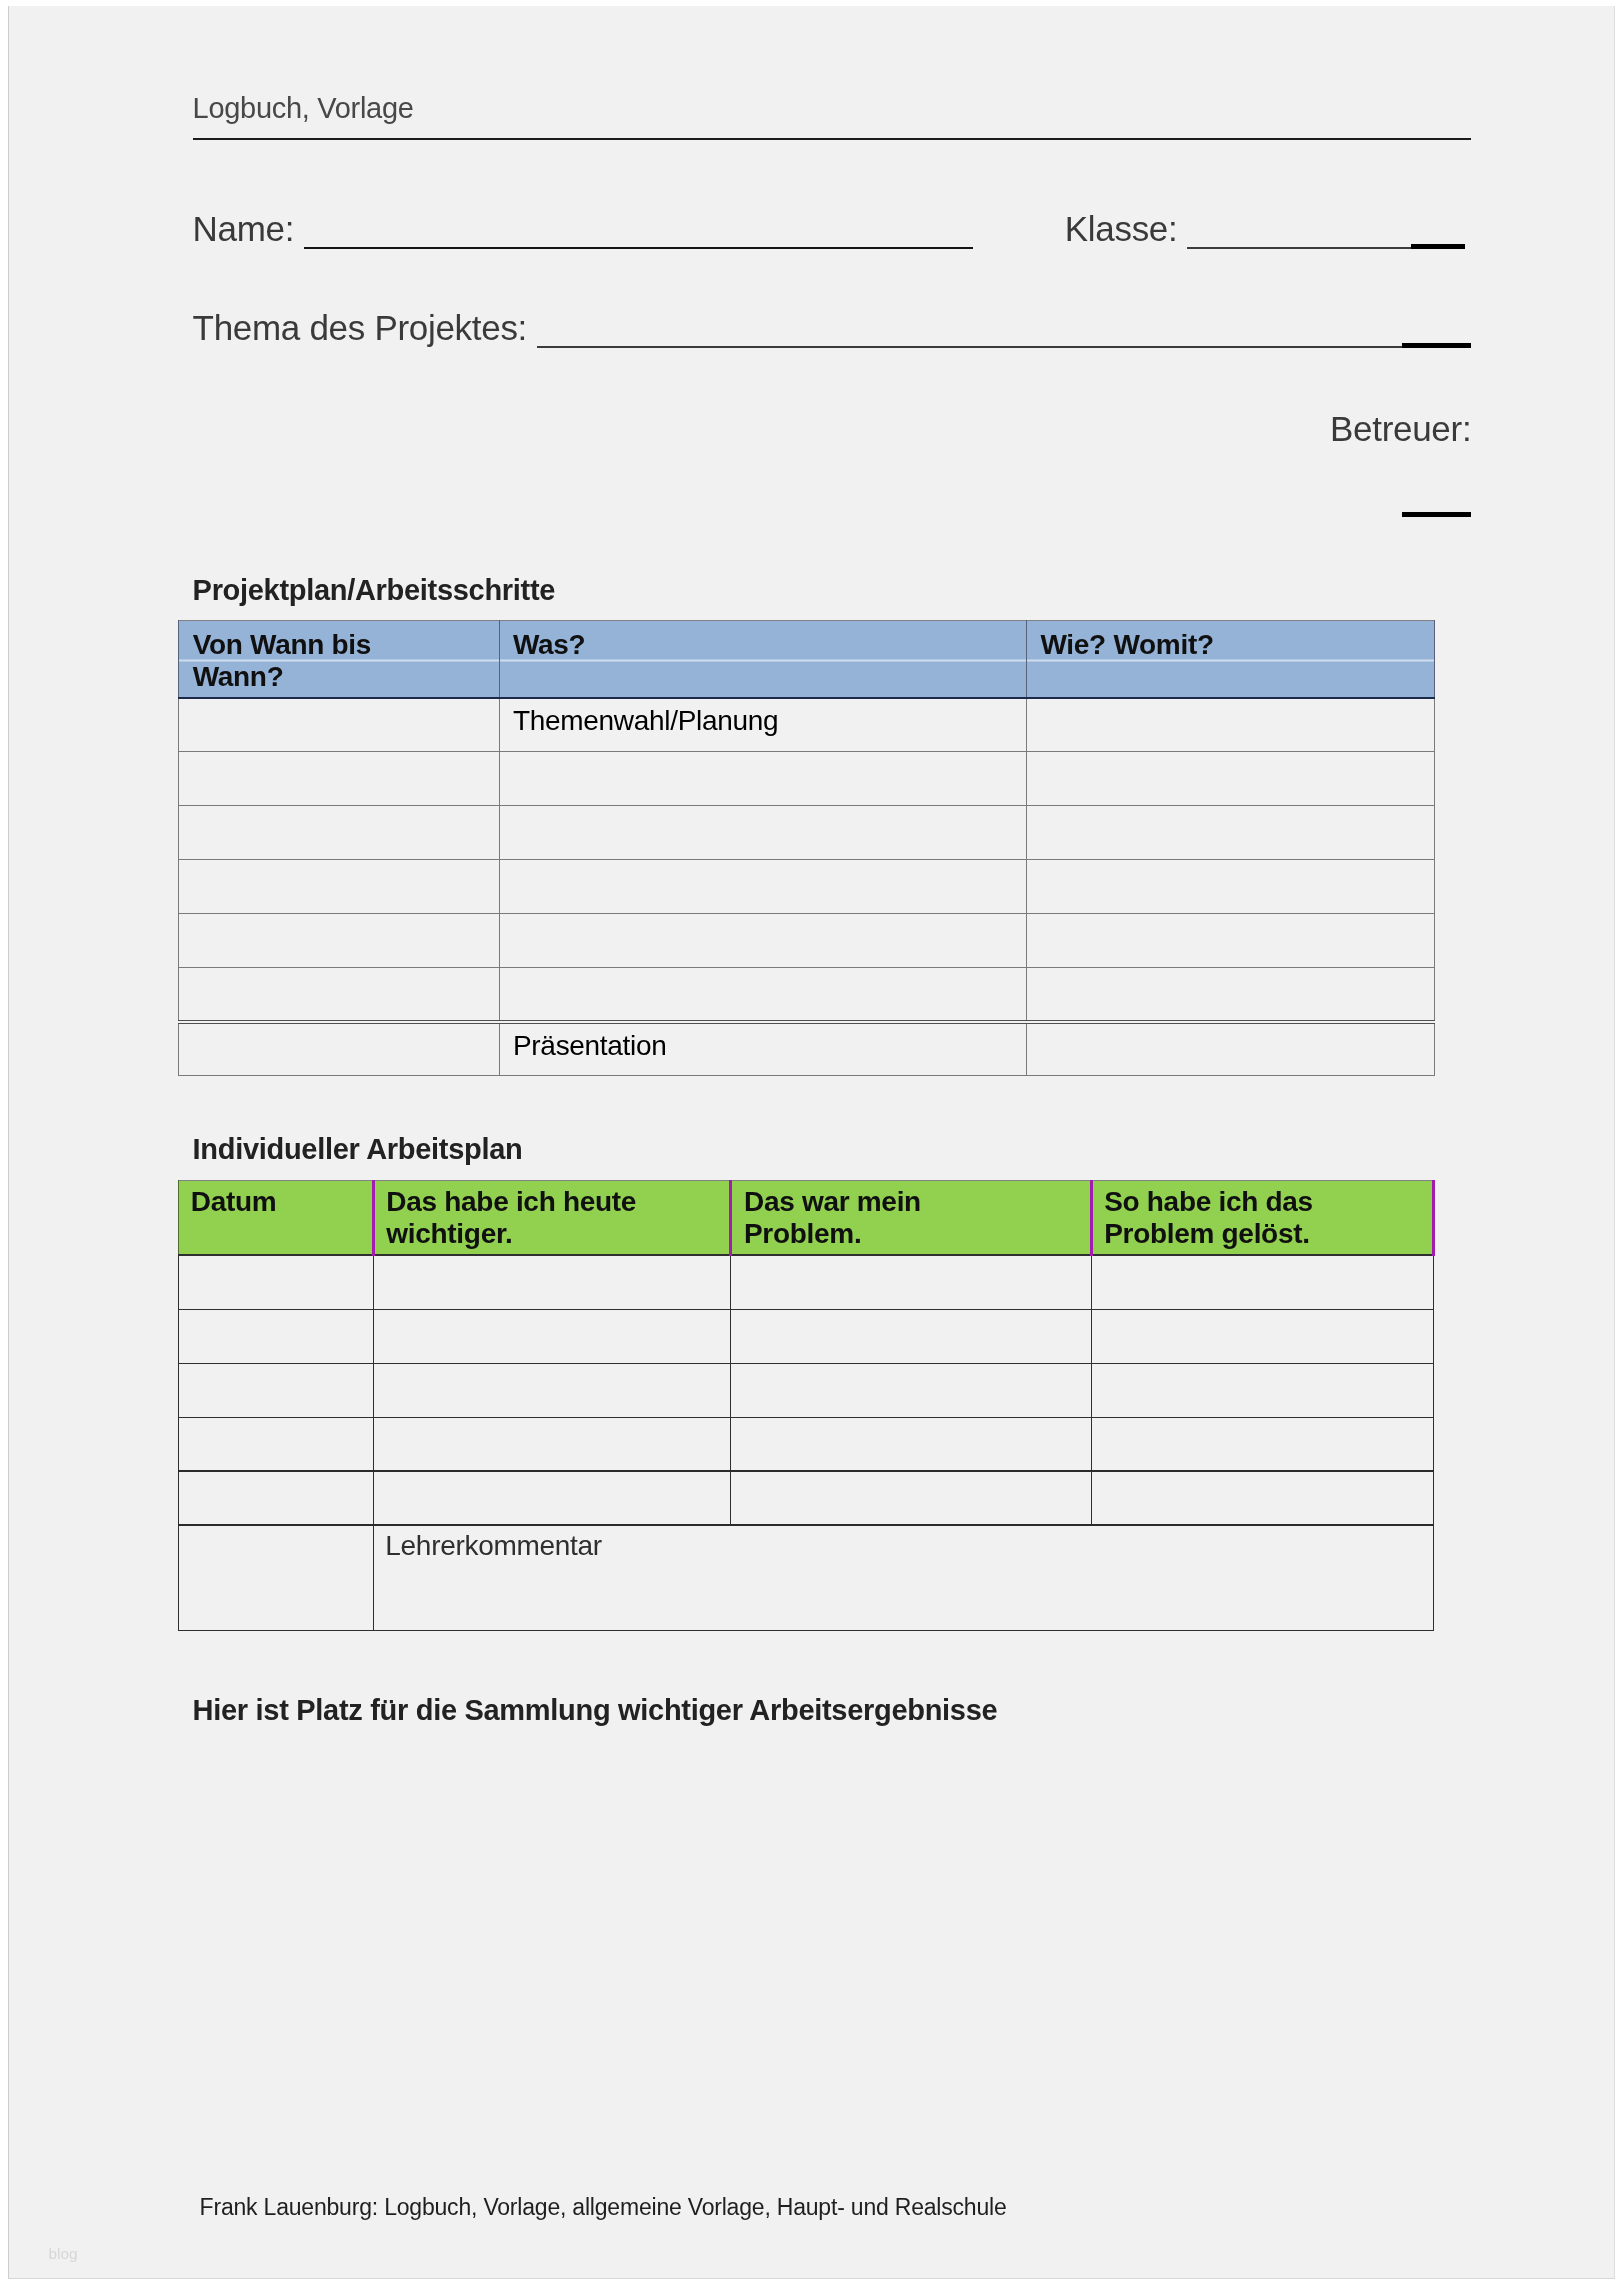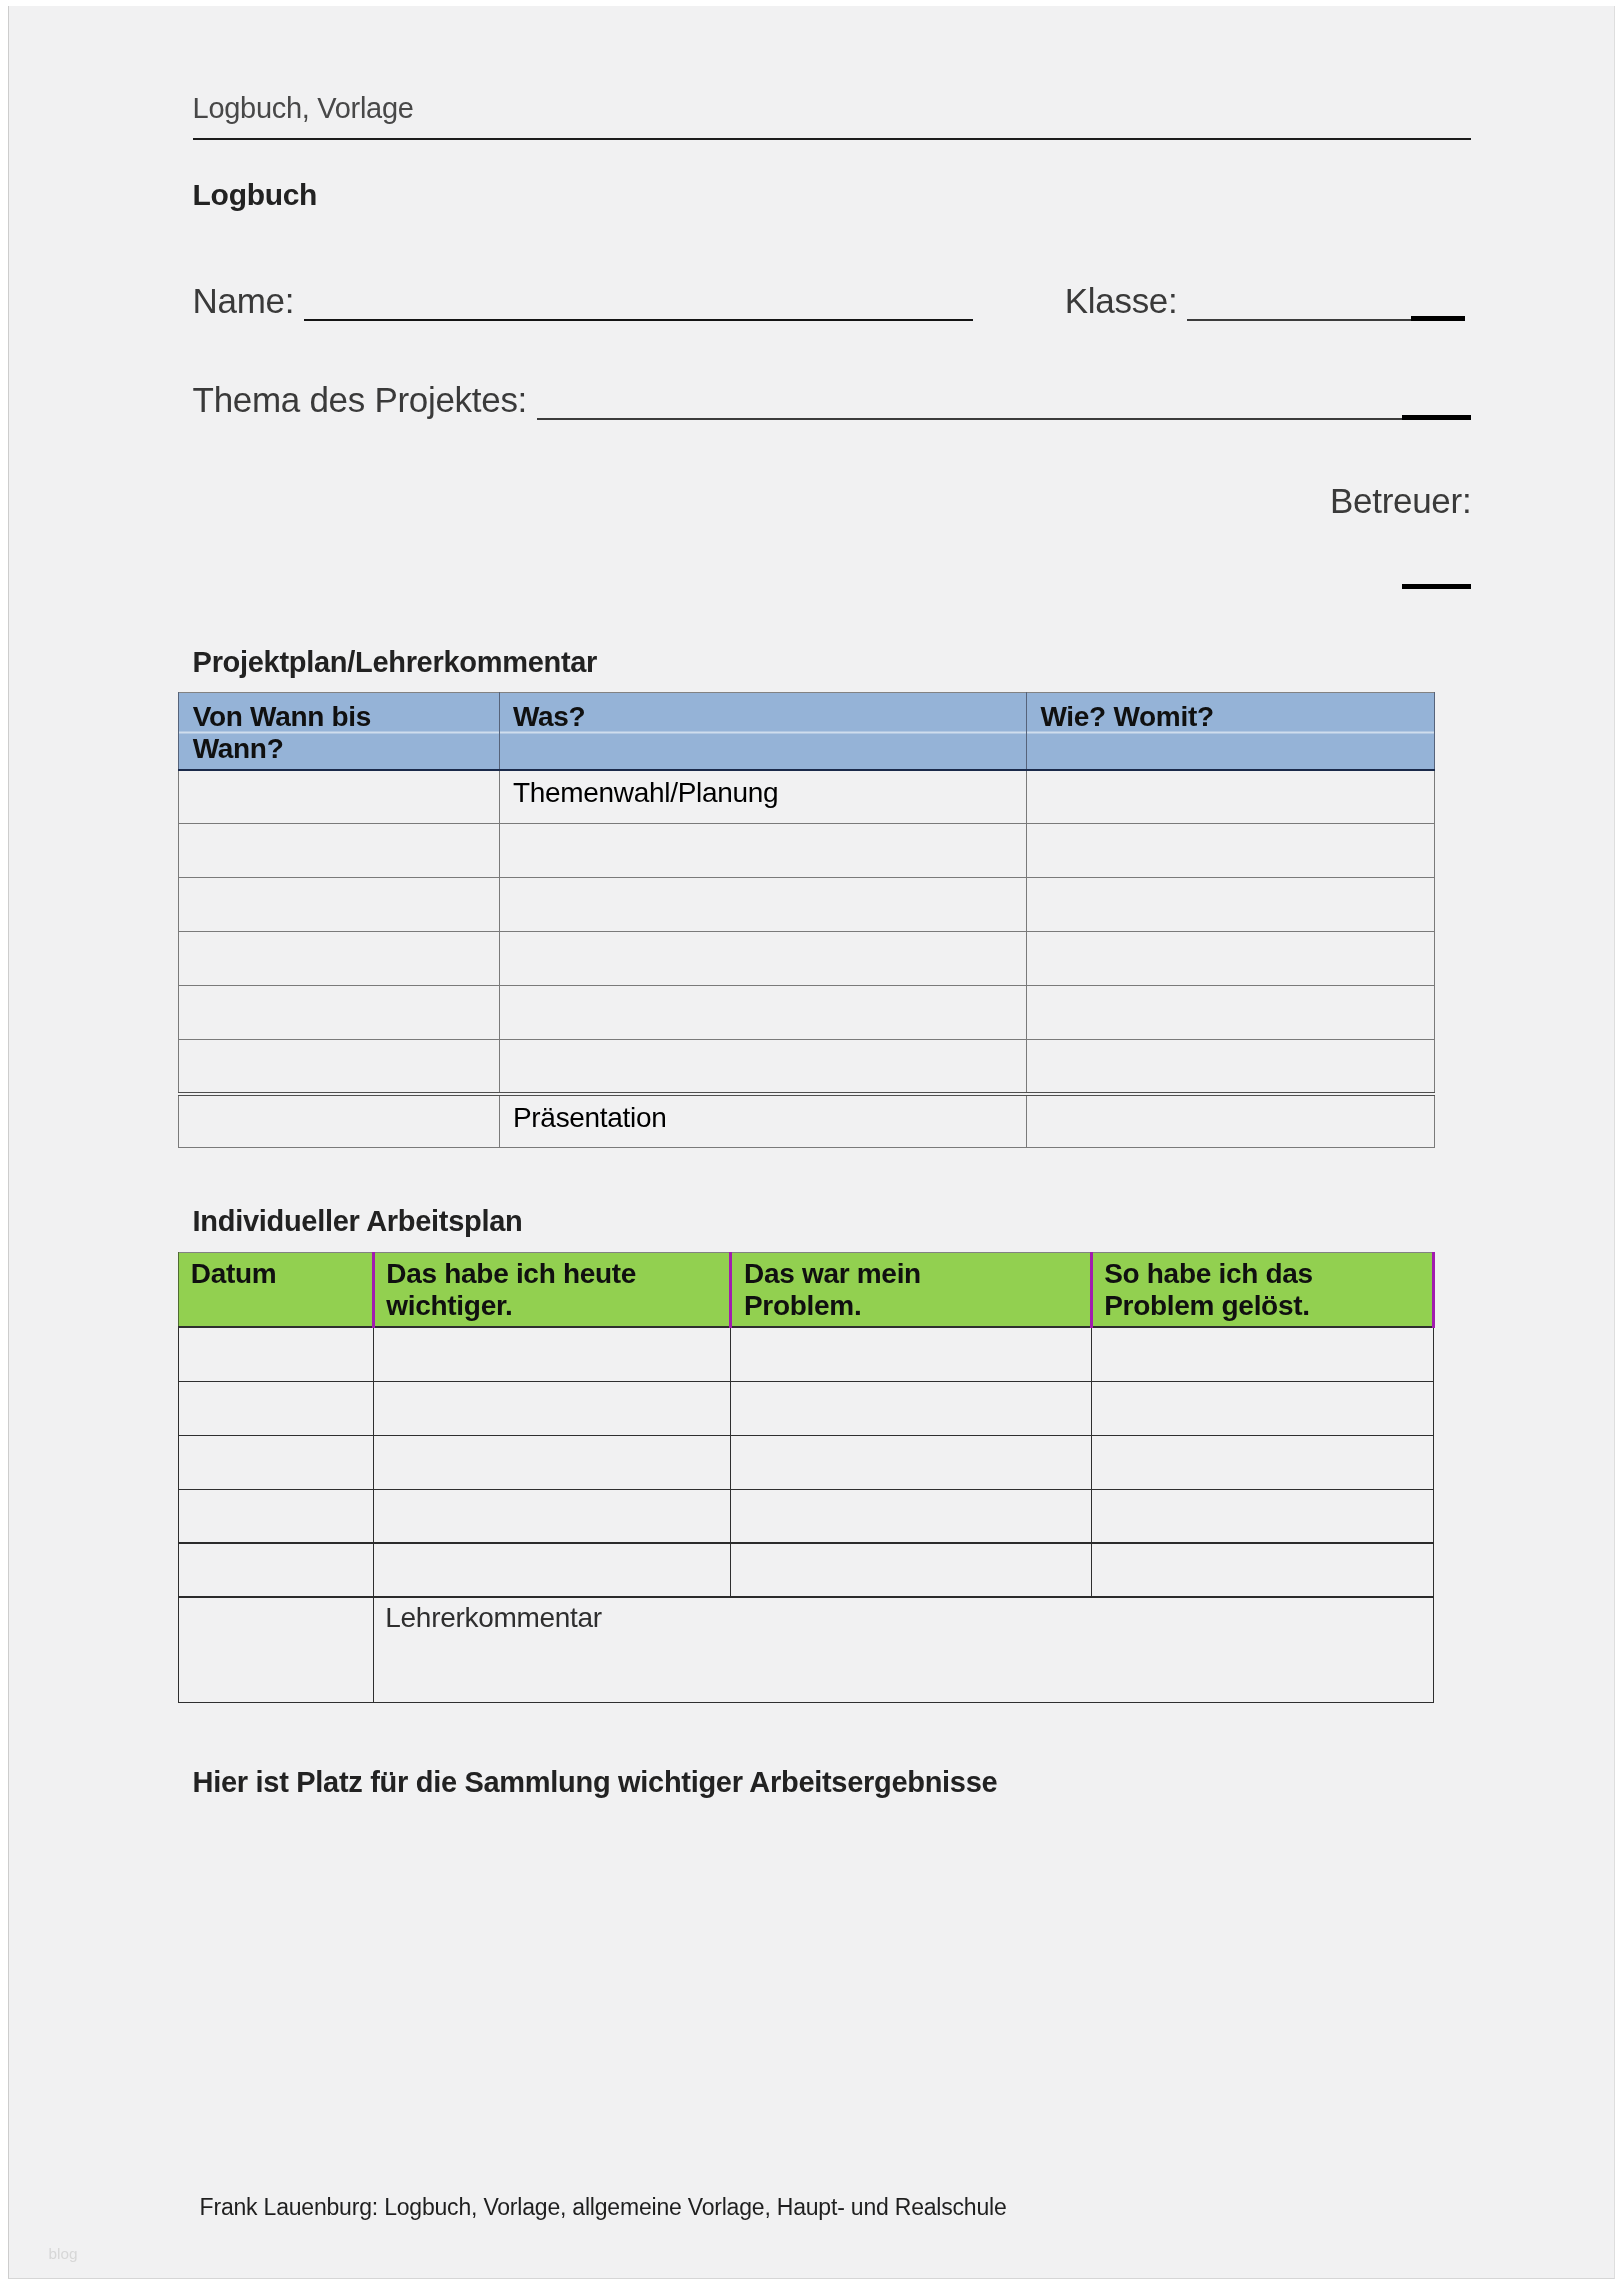--- a/index.html
+++ b/index.html
@@ -69,21 +69,20 @@
 </style>
 </head>
 <body>
 
 <div class="page">
   <div class="sheet">
     <div class="content">
 
       <div class="running-header">Logbuch, Vorlage</div>
 
-      <div class="doc-title">Logbuch</div>
 
       <div class="field-row row-name">
         <span>Name:</span>
         <span class="uline uline-dark u-name"></span>
         <span class="u-gap"></span>
         <span>Klasse:</span>
         <span class="uline u-klasse"></span>
         <span class="uline-bold u-klasse-bold"></span>
       </div>
 
@@ -92,21 +91,21 @@
         <span class="uline u-flex"></span>
         <span class="uline-bold"></span>
       </div>
 
       <div class="field-row row-betreuer">
         <span>Betreuer:</span>
         <span class="uline uline-dark u-flex"></span>
         <span class="uline-bold"></span>
       </div>
 
-      <div class="section-heading h-projektplan">Projektplan/Lehrerkommentar</div>
+      <div class="section-heading h-projektplan">Projektplan/Arbeitsschritte</div>
 
       <table class="t-blue">
         <colgroup>
           <col style="width:25.5%">
             <col style="width:42%">
             <col style="width:32.5%">
         </colgroup>
         <thead>
           <tr>
             <th>

